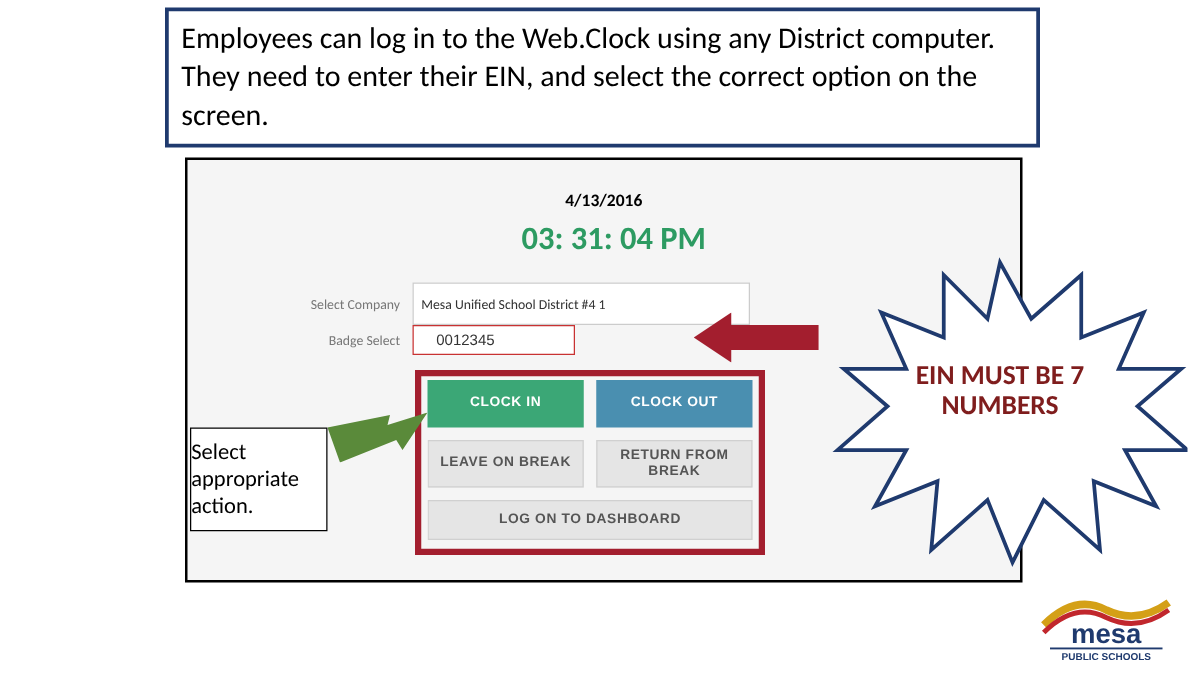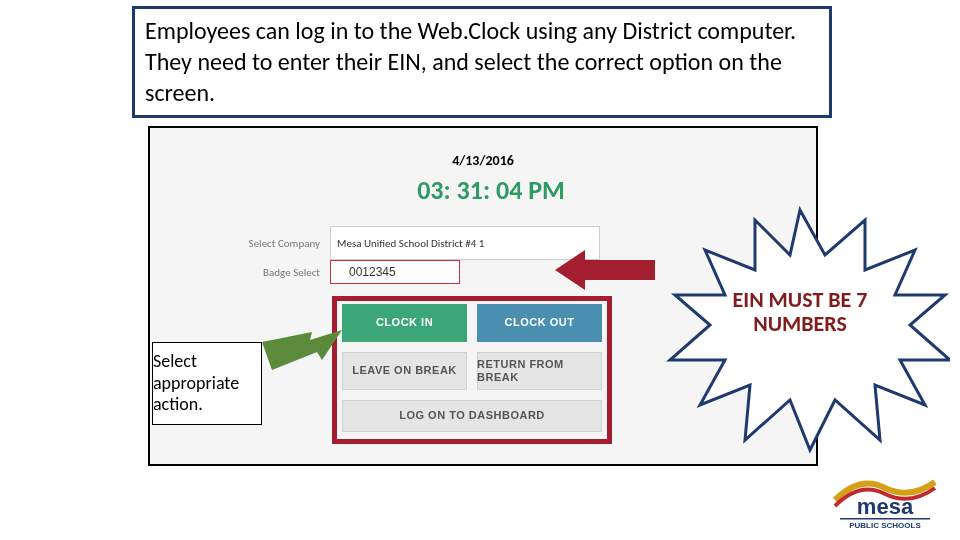--- a/index.html
+++ b/index.html
@@ -100,21 +100,21 @@
   .btn {
     width: 125px;
     height: 38px;
     border: none;
     font-size: 11px;
     font-weight: bold;
     letter-spacing: 0.5px;
     display: flex;
     align-items: center;
     justify-content: center;
-    text-align: left;
+    text-align: center;
     line-height: 1.2;
     cursor: pointer;
   }
   .btn.clockin { background: #3ba776; color: #fff; }
   .btn.clockout { background: #4a8fb0; color: #fff; }
   .btn.gray { background: #e5e5e5; color: #555; box-shadow: inset 0 0 0 1px #d0d0d0; }
   .btn.wide { width: 260px; height: 32px; }
   .action-highlight {
     position: absolute;
     left: 332px;

